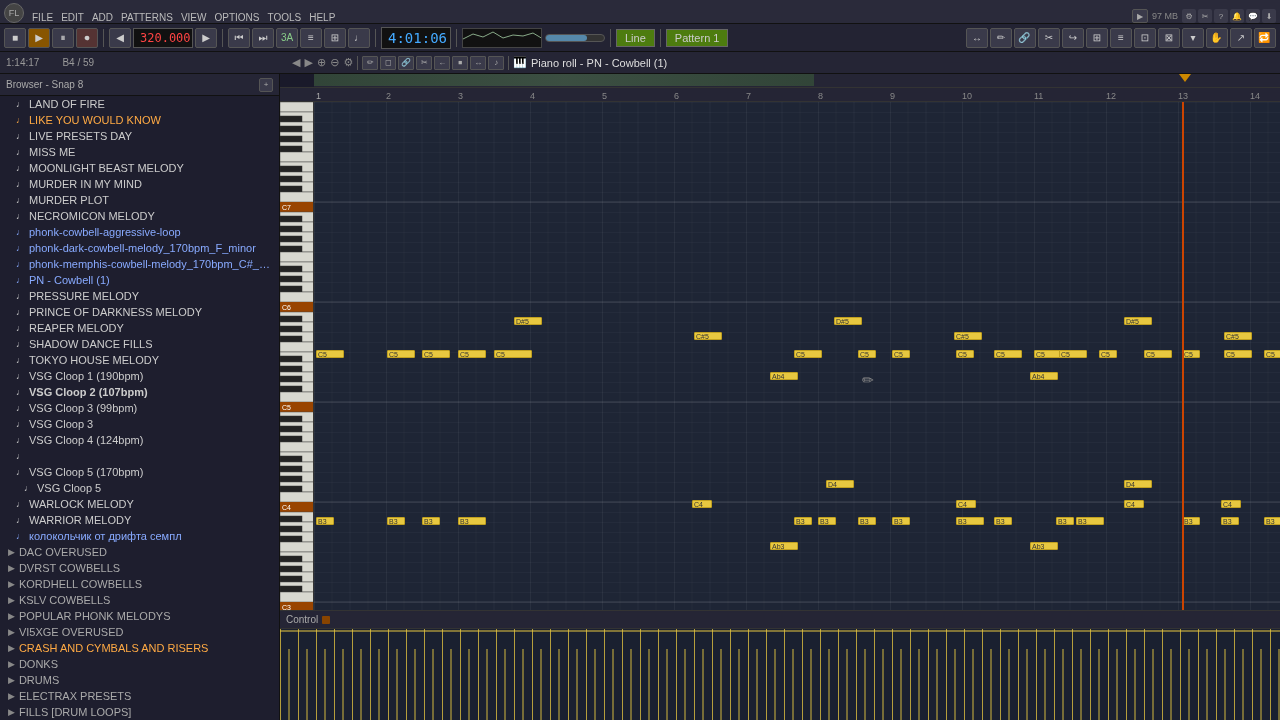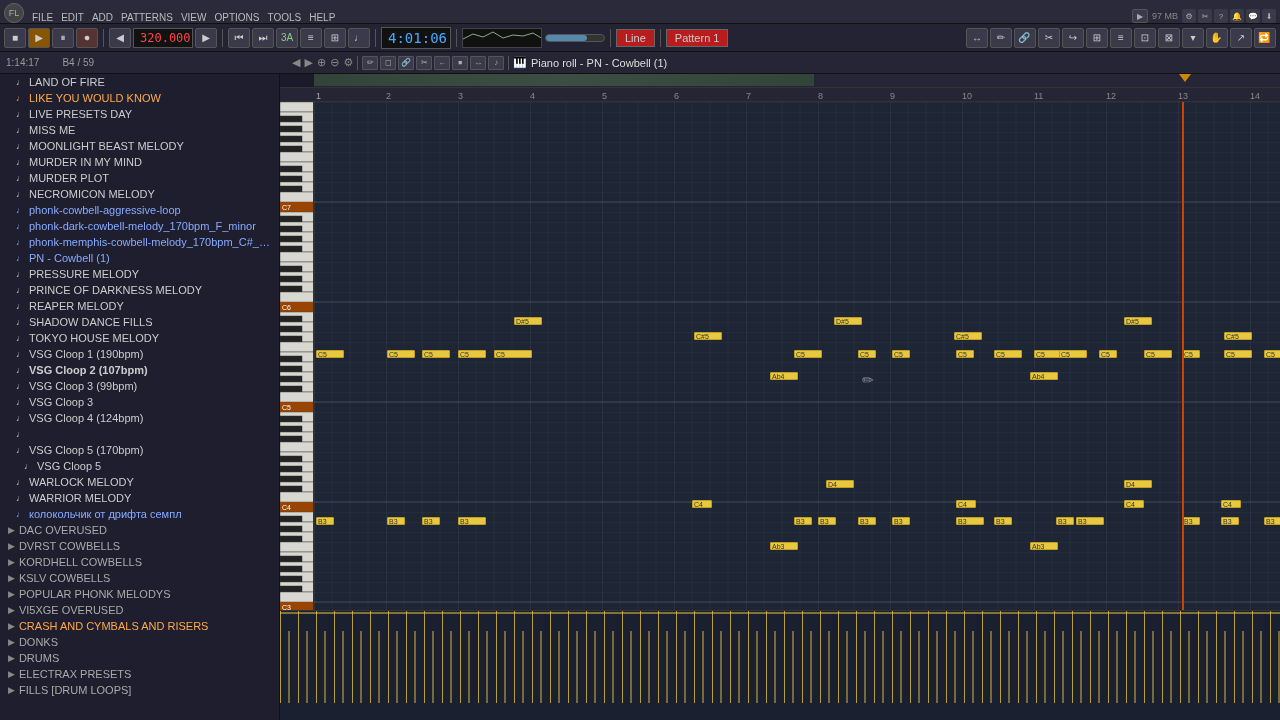--- a/index.html
+++ b/index.html
@@ -7,21 +7,21 @@
 
     
     #topbar { height: 24px; background: #2a2a3a; display: flex; align-items: flex-end; padding: 0 4px; border-bottom: 1px solid #111; gap: 8px; }
     #topbar span { color: #bbb; font-size: 10px; cursor: pointer; }
 
     
     #toolbar { height: 28px; background: #232333; display: flex; align-items: center; padding: 0 4px; gap: 3px; border-bottom: 1px solid #111; }
     .tb-btn { width: 22px; height: 20px; background: #3a3a4a; border: 1px solid #555; border-radius: 2px; display: flex; align-items: center; justify-content: center; font-size: 10px; color: #ccc; cursor: pointer; }
     .tb-sep { width: 1px; height: 18px; background: #555; margin: 0 2px; }
     .tb-time { background: #111; border: 1px solid #555; padding: 2px 6px; font-size: 12px; color: #ff4444; font-family: monospace; }
-    .tb-pattern { background: #b91c1c; border: 1px solid #666; padding: 2px 8px; font-size: 11px; color: #ccc; }
+    .tb-pattern { background: #4d7c0f; border: 1px solid #666; padding: 2px 8px; font-size: 11px; color: #ccc; }
 
     
     #pr-header { height: 22px; background: #252535; border-bottom: 1px solid #111; display: flex; align-items: center; padding: 0 6px; gap: 6px; }
     .pr-title { font-size: 11px; color: #ddd; }
 
     
     #main { display: flex; height: calc(720px - 24px - 28px - 22px); }
 
     
     #sidebar { width: 280px; background: #1e1e2e; border-right: 1px solid #111; display: flex; flex-direction: column; overflow: hidden; }
@@ -173,20 +173,25 @@
     <div style="width:1px;height:14px;background:#555;"></div>
 
     <div style="font-size:11px;color:#aaa;">🎹</div>
     <div class="pr-title">Piano roll - PN - Cowbell (1)</div>
   </div>
 </div>
 
 <div id="main">
 
   <div id="sidebar">
+    <div id="sidebar-header">
+      <span>Browser - Snap 8</span>
+      <div style="flex:1;"></div>
+      <div style="width:14px;height:14px;background:#3a3a4a;border:1px solid #555;border-radius:2px;font-size:8px;color:#aaa;display:flex;align-items:center;justify-content:center;cursor:pointer;">+</div>
+    </div>
     <div id="sidebar-list">
 
     <div class="sidebar-item file">
           <span class="sidebar-icon">♩</span>
           <span style="overflow: hidden; text-overflow: ellipsis; white-space: nowrap;">LAND OF FIRE</span>
         </div>
         <div class="sidebar-item file" style="color: rgb(255, 170, 68);">
           <span class="sidebar-icon">♩</span>
           <span style="overflow: hidden; text-overflow: ellipsis; white-space: nowrap;">LIKE YOU WOULD KNOW</span>
         </div>
@@ -606,20 +611,24 @@
           <div class="note" style="left:716px;top:440px;width:28px;height:8px;">Ab3</div>
 
           <div id="playhead" style="left:868px;"></div>
 
           <div style="position:absolute;left:548px;top:270px;font-size:14px;color:#888;pointer-events:none;">✏</div>
         </div>
       </div>
     </div>
 
     <div id="control-area">
+      <div id="control-header">
+        <span>Control</span>
+        <div style="width:8px;height:8px;background:#884400;border-radius:1px;margin-left:4px;cursor:pointer;"></div>
+      </div>
       <div id="control-content">
 
         <svg width="100%" height="92" style="display:block;" preserveAspectRatio="none">
           <defs>
             <pattern id="vel-pattern" width="18" height="92" patternUnits="userSpaceOnUse">
               <line x1="0" y1="0" x2="0" y2="92" stroke="#e8c840" stroke-width="1.5"></line>
               <line x1="9" y1="20" x2="9" y2="92" stroke="#e8c840" stroke-width="1.5" opacity="0.6"></line>
             </pattern>
           </defs>
           <rect width="100%" height="92" fill="url(#vel-pattern)"></rect>

